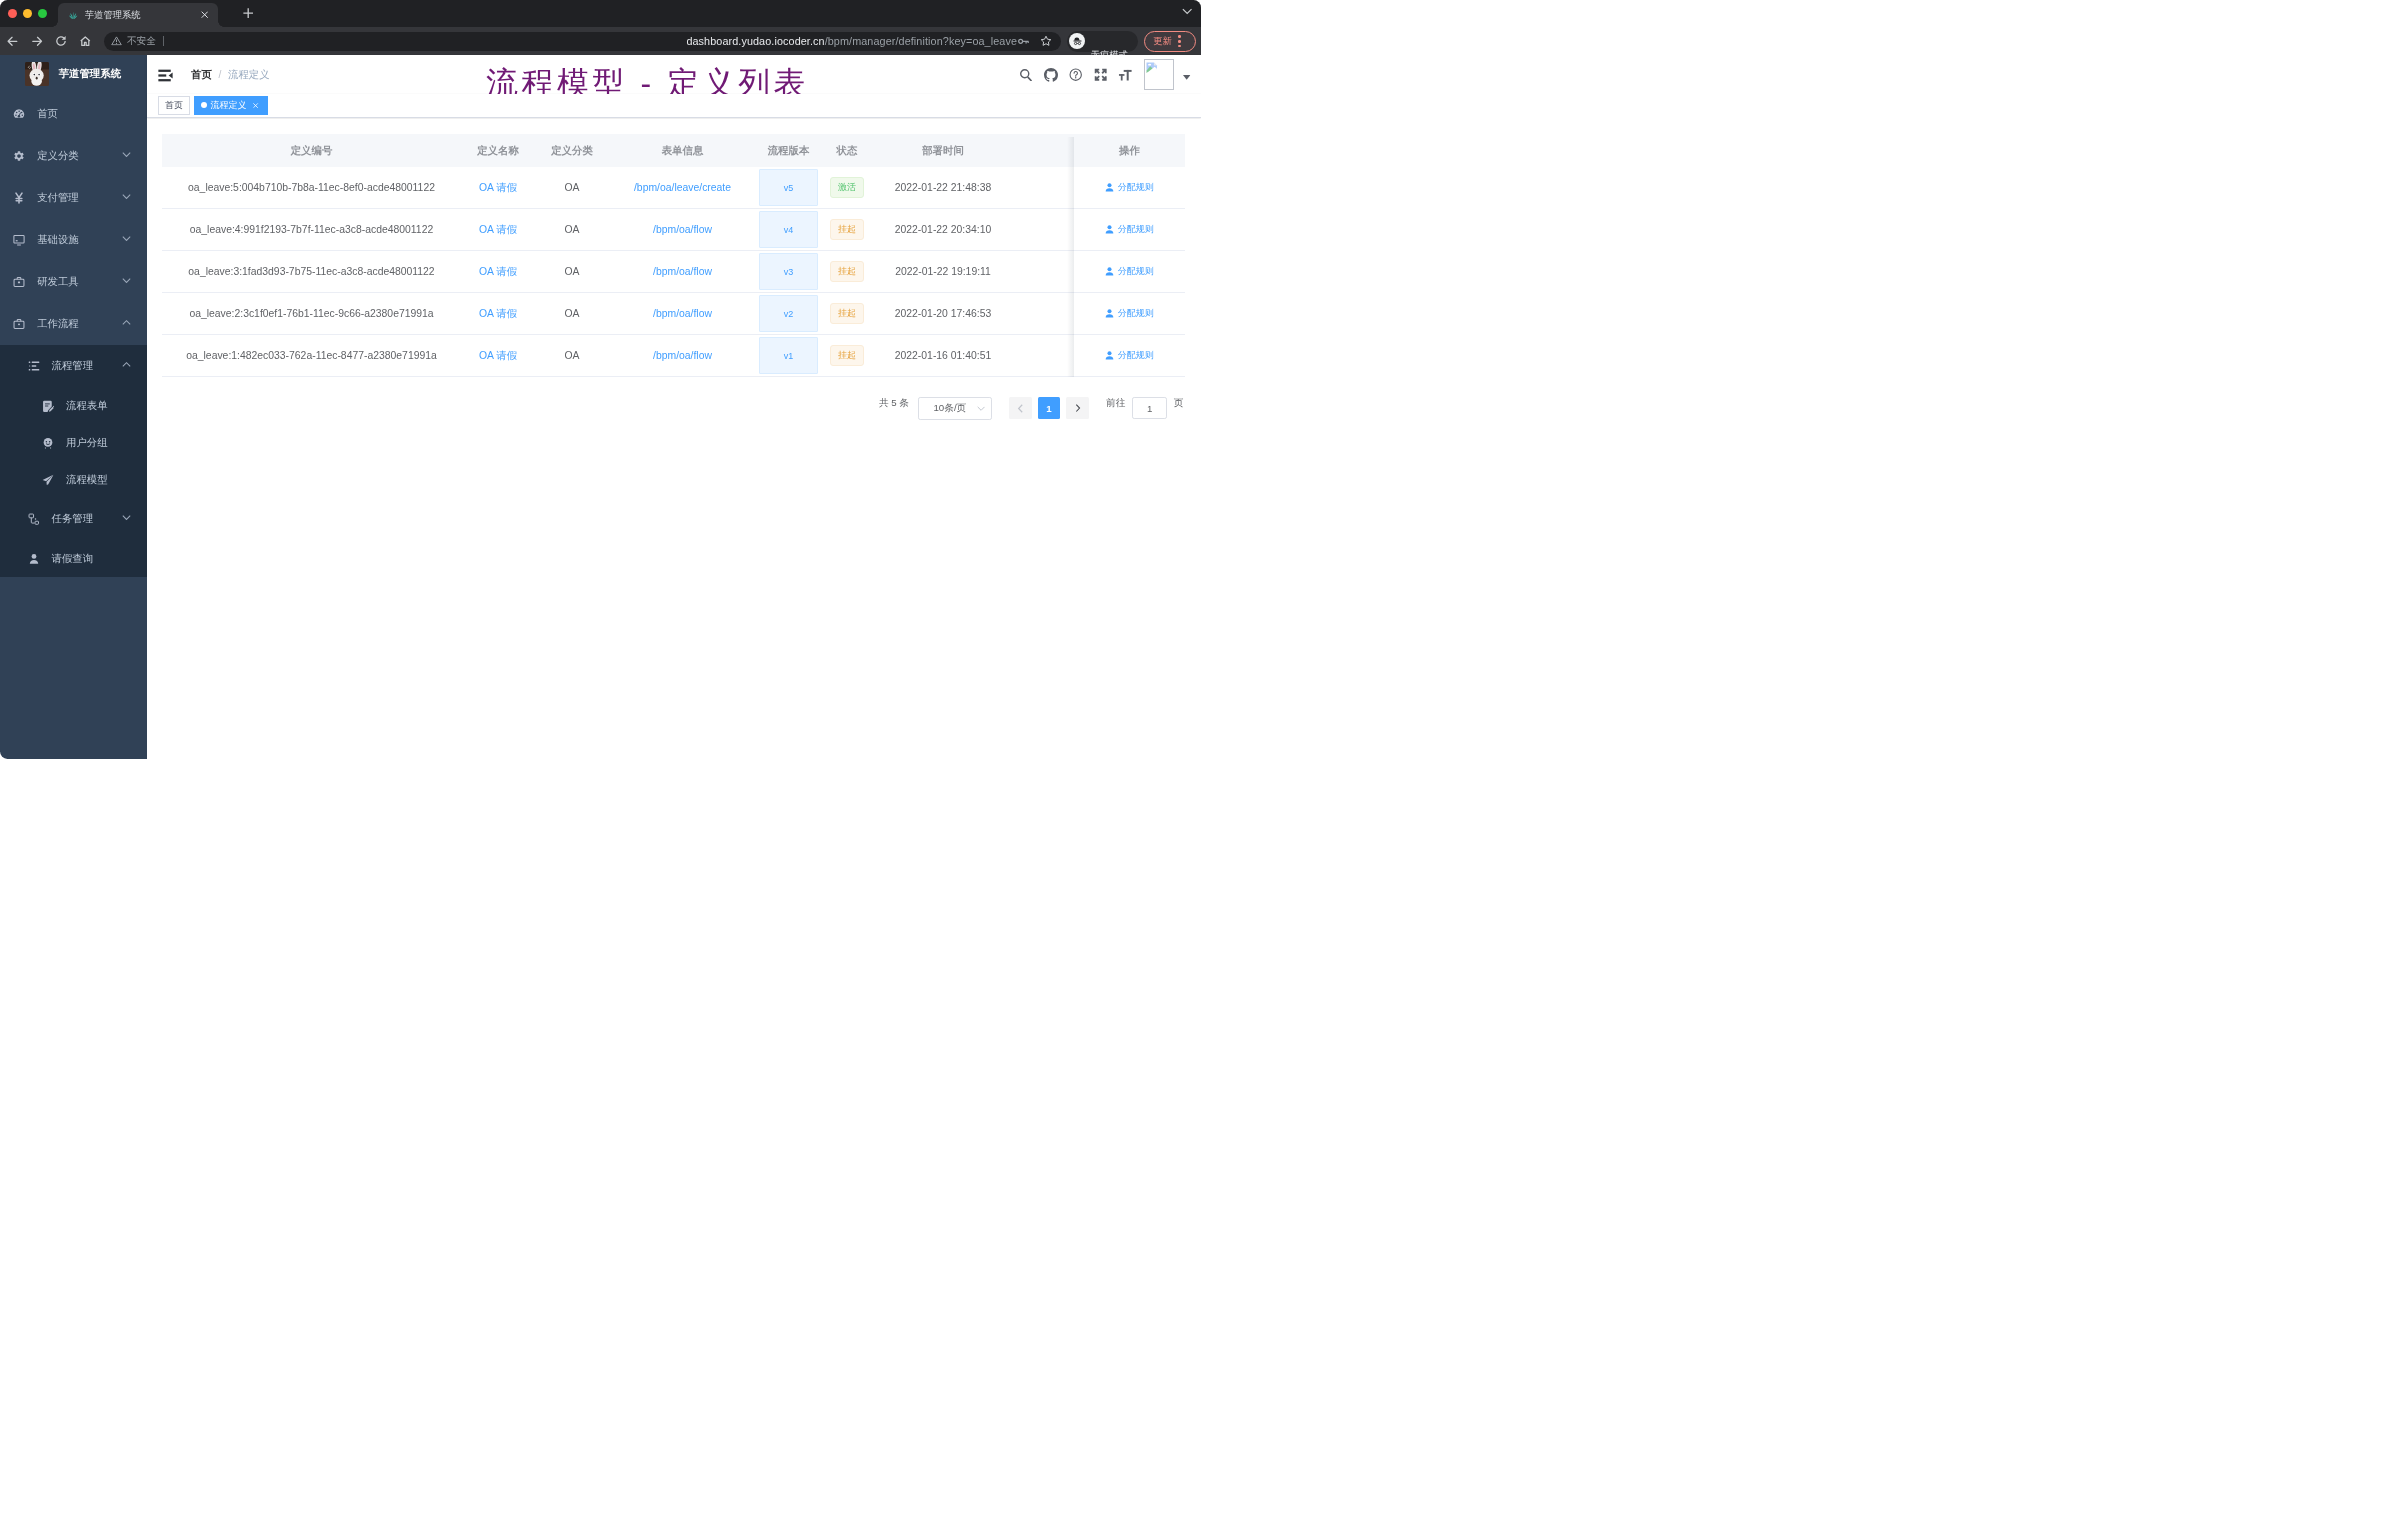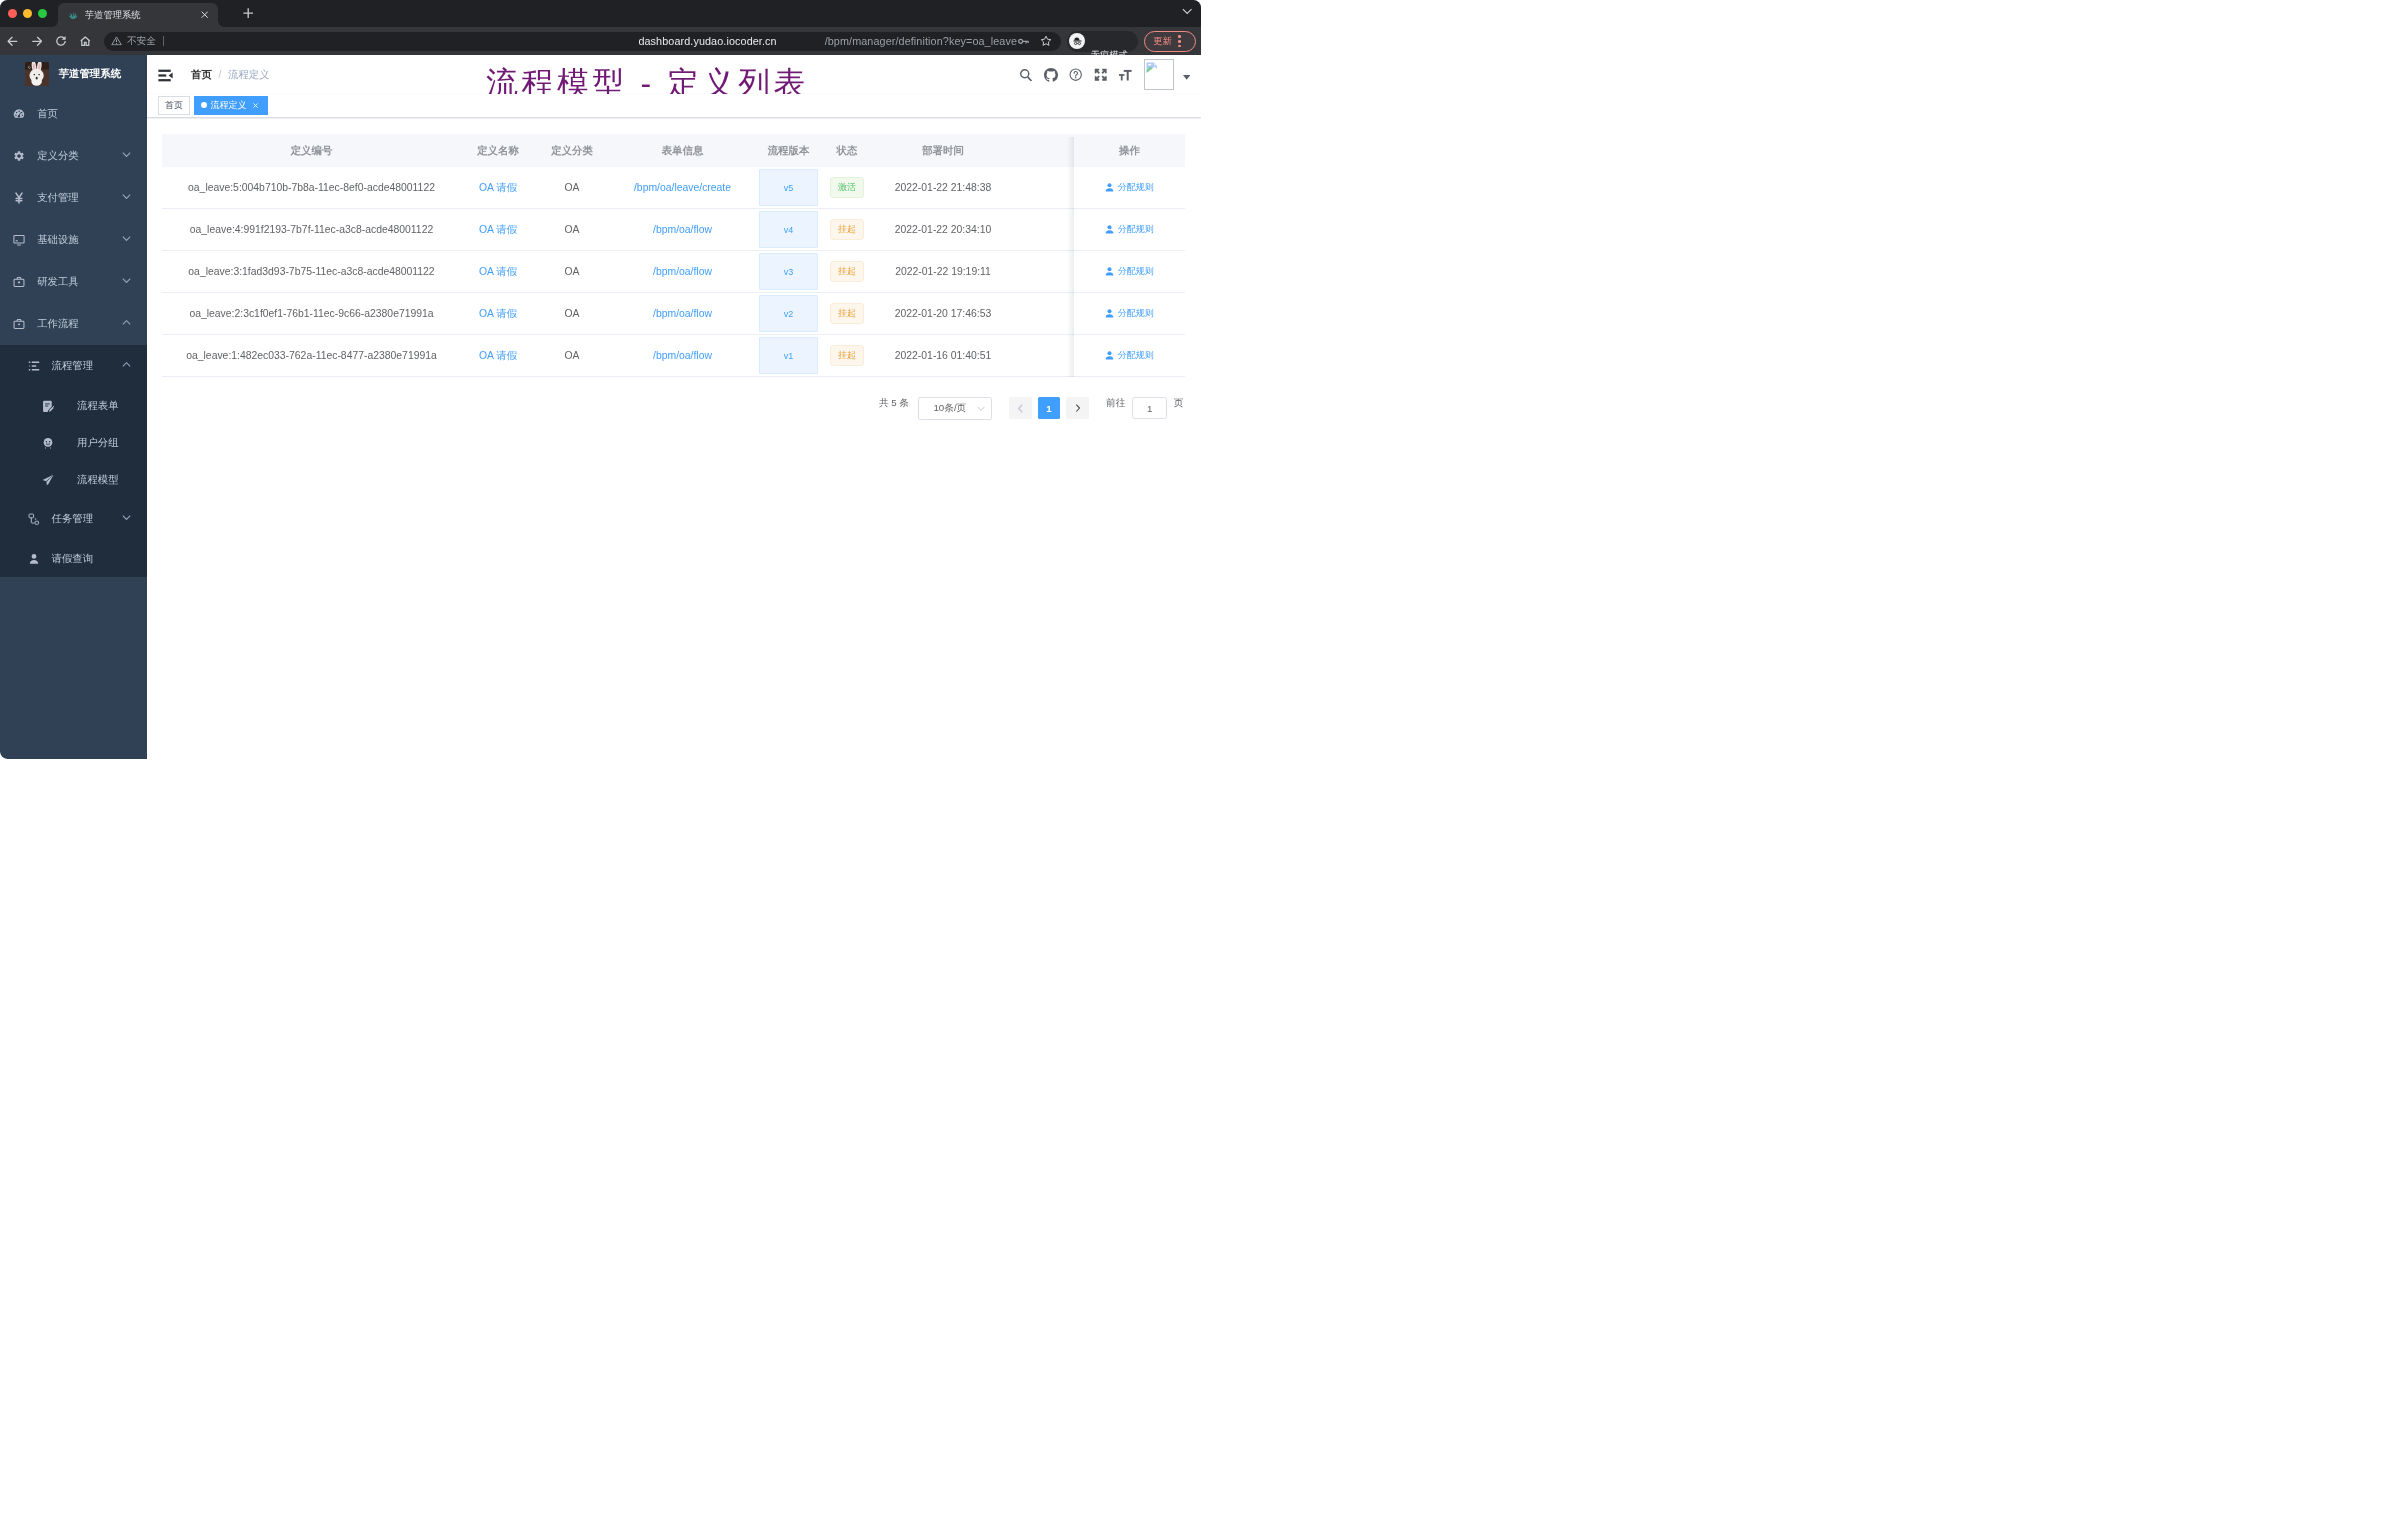--- a/index.html
+++ b/index.html
@@ -22,21 +22,21 @@
   .tabstrip-chevron { position:absolute; right:9px; top:8.2px; }
 
   .toolbar { position:absolute; left:0; top:27px; width:100%; height:28px; background:#35363a; }
   .nav-icons { position:absolute; left:6px; top:0; height:28px; display:flex; align-items:center; gap:12px; }
   .urlbar { position:absolute; left:104px; top:4.5px; width:957px; height:19.3px; border-radius:9.7px; background:#202124; display:flex; align-items:center; color:#9aa0a6; font-size:9.7px;text-align:right; }
   .urlbar .warn { margin-left:7.4px; }
   .sec-label { margin-left:4.5px; color:#9aa0a6; }
   .url-sep { width:0.7px; height:10.4px; background:#5f6368; margin:0 6.7px 0 7.4px; }
   .url-text { white-space:nowrap; overflow:hidden; flex:1; font-size:10.8px; letter-spacing:0.1px; }
   .url-host { color:#e8eaed; }
-  .url-path { color:#9aa0a6;margin-left:48px; }
+  .url-path { color:#9aa0a6; }
   .urlbar .key-icon { margin-right:10.4px; }
   .urlbar .star-icon { margin-right:9px; }
   .incog-chip { position:absolute; left:1067px; top:3.7px; width:71px; height:21px; border-radius:10.4px; background:#27282b; display:flex; align-items:center; }
   .incog-circle { width:16.3px; height:16.3px; margin-left:2.2px; border-radius:50%; background:#f1f3f4; display:flex; align-items:center; justify-content:center; }
   .incog-label { margin-left:5.2px; color:#e8eaed; font-size:9.3px;margin-top:28px; }
   .update-pill { position:absolute; left:1144px; top:3.7px; width:52px; height:21.5px; border-radius:11px; border:1.1px solid #f28b82; background:rgba(242,139,130,0.06); display:flex; align-items:center; }
   .update-label { margin-left:8.2px; color:#f28b82; font-size:9.3px; }
   .kebab { margin-left:6.7px; display:flex; flex-direction:column; gap:2.4px; }
   .kebab i { width:2.4px; height:2.4px; border-radius:50%; background:#f28b82; }
 
@@ -50,21 +50,21 @@
   .logo-title { margin-left:9.7px; color:#fff; font-size:10.4px; font-weight:600; white-space:nowrap; }
   .menu { width:100%; }
   .mi { display:flex; align-items:center; position:relative; color:#bfcbd9; font-size:10.4px; cursor:pointer; }
   .mi.h56 { height:42px; }
   .mi.h50 { height:37px; }
   .mi .mi-icon { flex:none; width:12px; height:12px; display:flex; align-items:center; justify-content:center; }
   .mi.d1 { padding-left:12.6px; }
   .mi.d1 .mi-label { margin-left:12.6px; }
   .mi.d2 { padding-left:27.5px; }
   .mi.d2 .mi-label { margin-left:12px; }
-  .mi.d3 { padding-left:42px;gap:11px; }
+  .mi.d3 { padding-left:42px; }
   .mi.d3 .mi-label { margin-left:12px; }
   .mi .chev { position:absolute; right:16.3px; top:50%; margin-top:-3.7px; }
   .submenu-bg { background:#1f2d3d; }
   .mi svg { color:#b4bccc; }
 
   
   .right-pane { position:absolute; left:147px; top:0; width:1054px; height:704px; }
   .navbar { position:absolute; left:0; top:0; width:100%; height:39px; background:#fff; box-shadow:0 0.7px 3px rgba(0,21,41,.08); }
   .hamburger { position:absolute; left:158px; top:12px; width:15px; height:15px; } 
   .navbar .hamburger { left:11px; }

